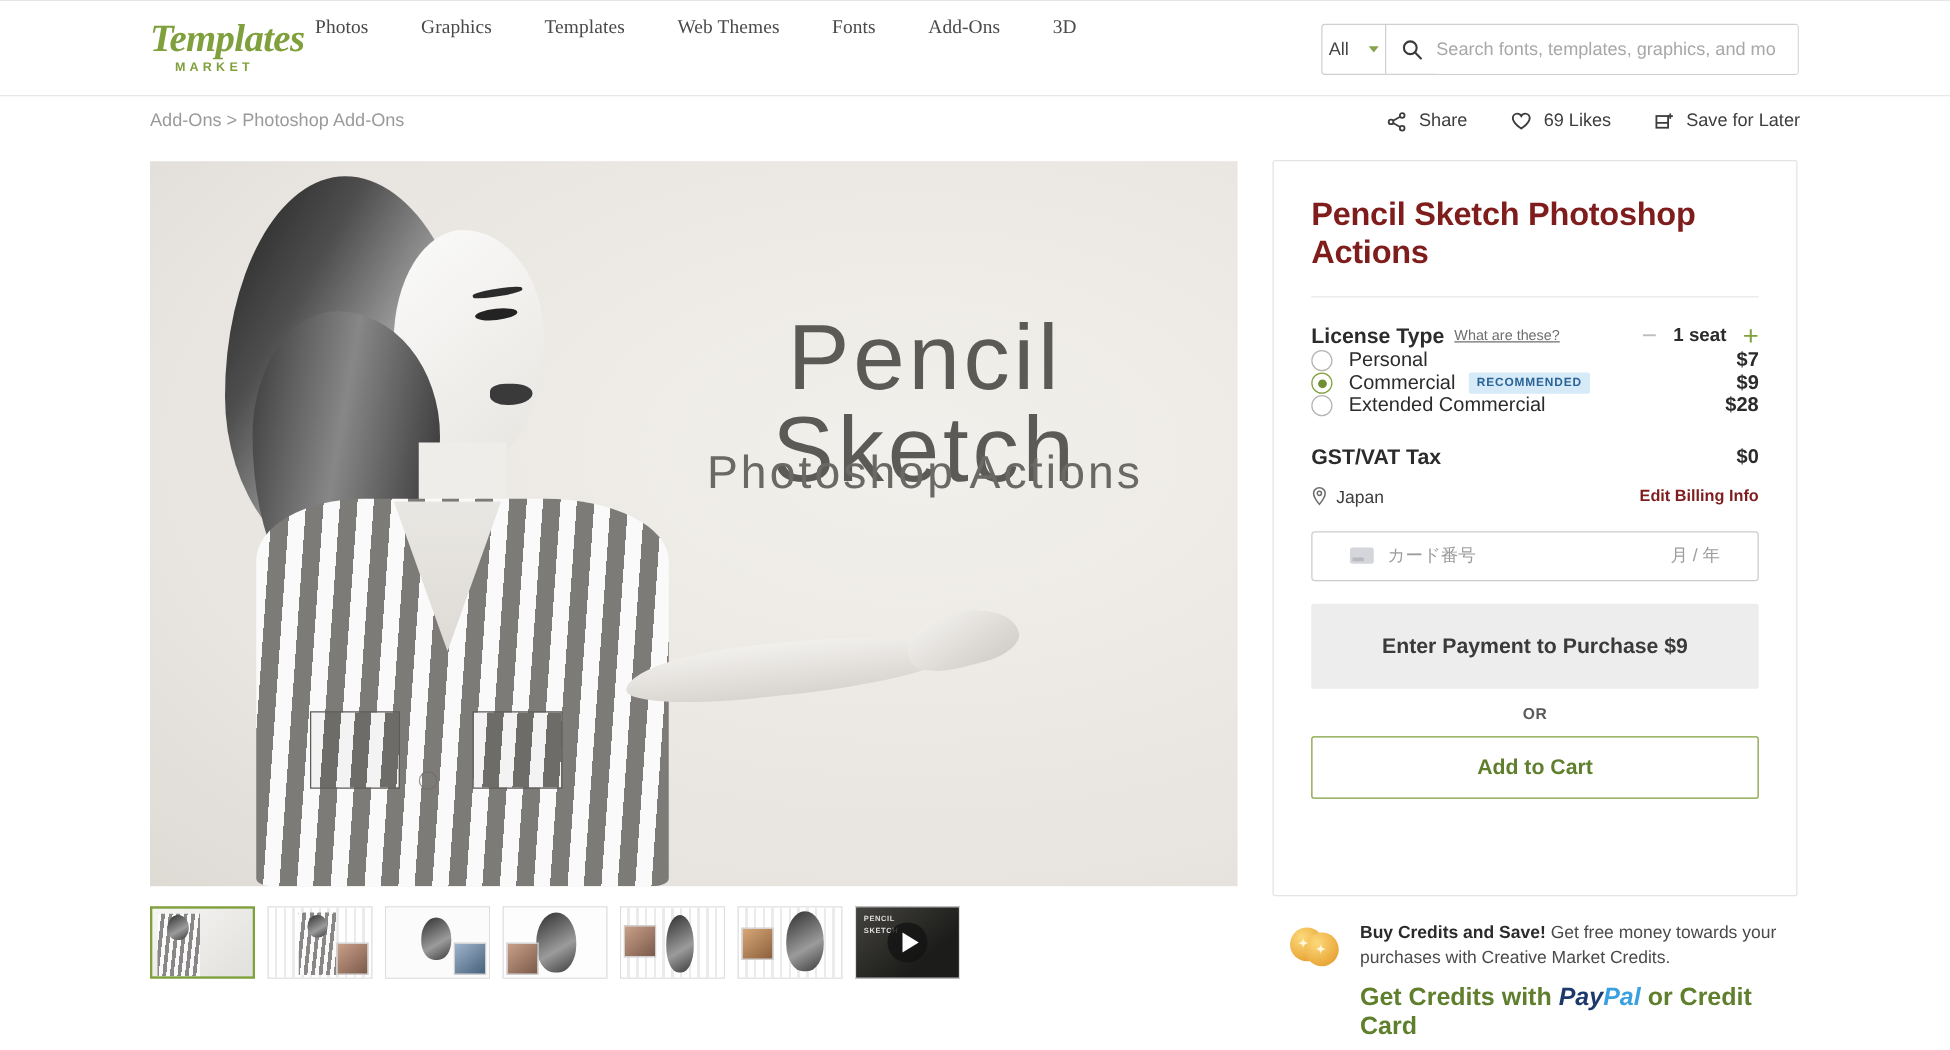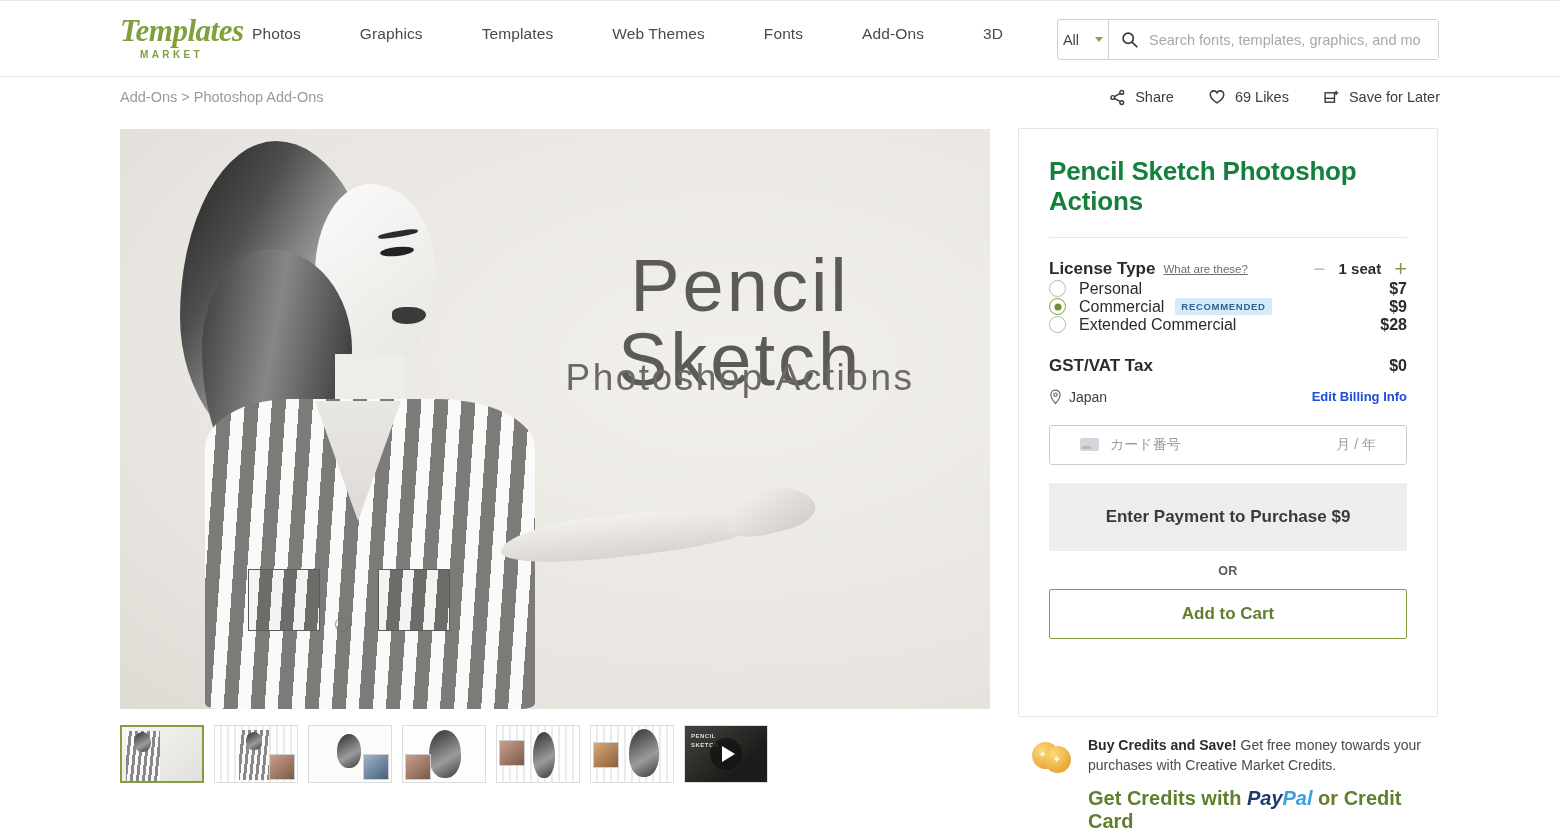--- a/index.html
+++ b/index.html
@@ -19,21 +19,21 @@
   }
   .logo { position:absolute; left:120px; top:14px; width:100px; text-align:center; }
   .logo-word {
     font-family:"Liberation Serif", serif; font-style:italic; font-weight:bold;
     font-size:31px; color:#7fa03c; line-height:1; letter-spacing:-0.5px;
   }
   .logo-sub {
     font-size:10px; letter-spacing:3.4px; color:#7fa03c; font-weight:bold;
     margin-top:3px; padding-left:3px;
   }
-  .nav { position:absolute; left:252px; top:24px; display:flex; gap:17px; }
+  .nav { position:absolute; left:252px; top:12px; display:flex; gap:0;font-family:Liberation Serif, serif; }
   .nav a {
     font-size:15.5px; color:#4a4a4a; text-decoration:none;
     padding:0 21px; letter-spacing:0.1px; white-space:nowrap;
   }
   .nav a:first-child { padding-left:0; }
 
   .searchwrap {
     position:absolute; left:1057px; top:18px; width:382px; height:41px;
     display:flex; border:1px solid #cfcfcf; border-radius:3px; background:#fff;
   }
@@ -164,21 +164,21 @@
     border-left:13px solid #fff; margin-left:4px; }
   .tvtxt { position:absolute; left:6px; top:6px; font-size:6px; color:#dedede;
     letter-spacing:.5px; font-weight:bold; line-height:1.5; }
 
   
   .panel {
     position:absolute; left:1018px; top:128px; width:420px; height:589px;
     border:1px solid #e4e4e4; background:#fff; border-radius:2px;
   }
   .p-inner { padding:28px 30px 0 30px; }
-  .p-title { font-size:26px; font-weight:bold; color:#15803d; letter-spacing:-0.2px; line-height:1.15; }
+  .p-title { font-size:26px; font-weight:bold; color:#7f1d1d; letter-spacing:-0.2px; line-height:1.15; }
   .p-by { font-size:13px; color:#4a4a4a; margin-top:8px; font-weight:bold; }
   .p-by a { color:#7fa03c; text-decoration:none; }
   .hr { height:1px; background:#e8e8e8; margin:20px 0 0 0; }
 
   .lic-head { display:flex; align-items:center; margin-top:20px; }
   .lic-label { font-size:17px; font-weight:bold; color:#2b2b2b; }
   .lic-what { font-size:11.5px; color:#6e6e6e; text-decoration:underline; margin-left:8px; cursor:pointer; }
   .stepper { margin-left:auto; display:flex; align-items:center; gap:13px; }
   .st-minus { font-size:21px; color:#bdbdbd; cursor:default; line-height:1; }
   .st-val { font-size:15px; font-weight:bold; color:#2b2b2b; }
@@ -193,21 +193,21 @@
   .lic-name { font-size:16px; color:#2b2b2b; }
   .badge { margin-left:11px; background:#d6eaf8; color:#2a6496;
     font-size:9.5px; font-weight:bold; letter-spacing:.7px; padding:3px 6px; border-radius:2px; }
   .price { margin-left:auto; font-size:16px; font-weight:bold; color:#2b2b2b; }
 
   .tax-row { display:flex; align-items:center; margin-top:22px; }
   .tax-label { font-size:17px; font-weight:bold; color:#2b2b2b; }
   .tax-val { margin-left:auto; font-size:16px; font-weight:bold; color:#2b2b2b; }
   .geo-row { display:flex; align-items:center; margin-top:13px; }
   .geo-name { font-size:14px; color:#3d3d3d; margin-left:7px; }
-  .geo-edit { margin-left:auto; font-size:13px; color:#1d4ed8; font-weight:bold; cursor:pointer;padding-left:32px; }
+  .geo-edit { margin-left:auto; font-size:13px; color:#7f1d1d; font-weight:bold; cursor:pointer;padding-left:32px; }
 
   .cardbox {
     margin-top:20px; height:40px; border:1px solid #ccc; border-radius:3px;
     display:flex; align-items:center; padding:0 30px; cursor:text;
   }
   .cardglyph { width:19px; height:13px; background:#d4d6db; border-radius:2px; position:relative; flex:none; }
   .cardglyph::after{content:"";position:absolute;left:2px;bottom:2px;width:9px;height:3px;background:#b7b9bf;}
   .cardph { font-size:14px; color:#9c9c9c; margin-left:11px; }
   .cardexp { margin-left:auto; font-size:14px; color:#9c9c9c; }
 

